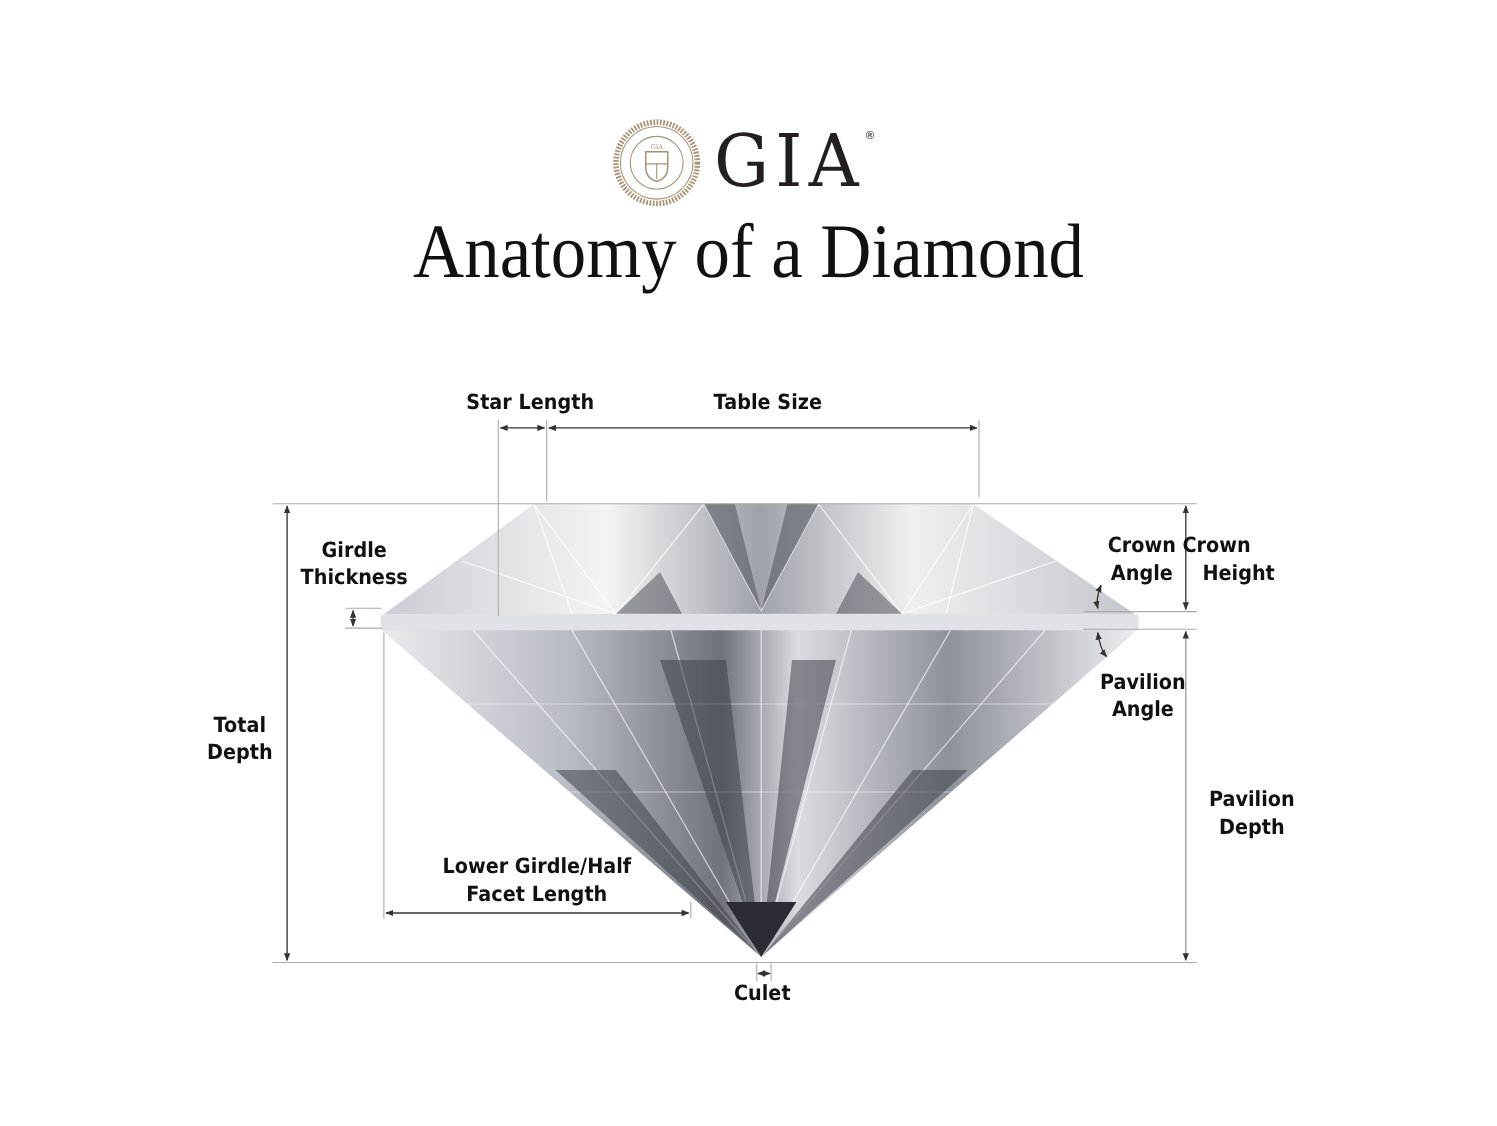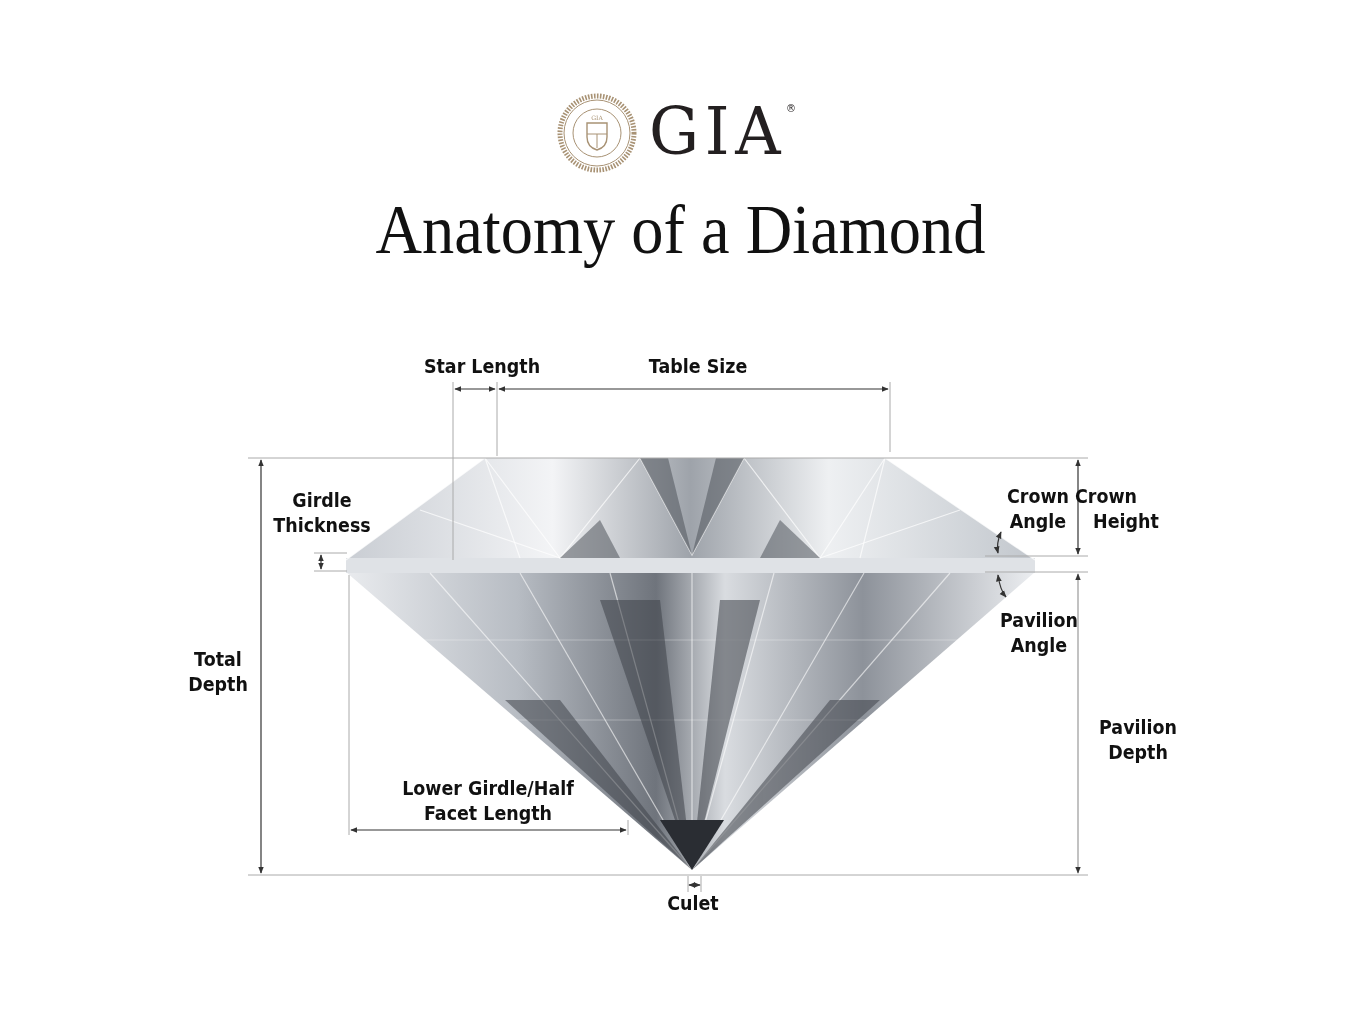--- a/index.html
+++ b/index.html
@@ -1,17 +1,17 @@
 <!DOCTYPE html>
 <html><head>
 <meta charset="utf-8">
 <style>
   html, body { margin: 0; padding: 0; background: #ffffff; }
   body { width: 1361px; height: 1024px; position: relative; overflow: hidden; font-family: "DejaVu Sans", sans-serif; color: #111; }
-  .logo { position: absolute; left: 557px; top: 93px; width: 250px; height: 80px; }
+  .logo { position: absolute; left: 557px; top: 108px; width: 250px; height: 80px; }
   .seal { position: absolute; left: 0; top: 0; width: 80px; height: 80px; }
   .gia-word { position: absolute; left: 92px; top: -6px; font-family: "DejaVu Serif", serif; font-size: 66px; letter-spacing: 6px; color: #231f20; line-height: 90px; transform: scaleX(0.95); transform-origin: left center; }
   .reg { position: absolute; left: 229px; top: 10px; font-family: "DejaVu Sans", sans-serif; font-size: 10px; color: #231f20; }
   .title { position: absolute; left: 0; width: 1361px; top: 190px; text-align: center; font-family: "Liberation Serif", serif; font-size: 70px; color: #111; line-height: 80px; transform: scaleX(0.92); transform-origin: center; }
   .diagram { position: absolute; left: 0; top: 0; width: 1361px; height: 1024px; }
   .lbl { position: absolute; font-family: "DejaVu Sans", sans-serif; font-weight: bold; font-size: 19px; line-height: 25px; text-align: center; color: #111; white-space: nowrap; transform: scaleX(0.92); }
 </style>
 </head>
 <body>
 

